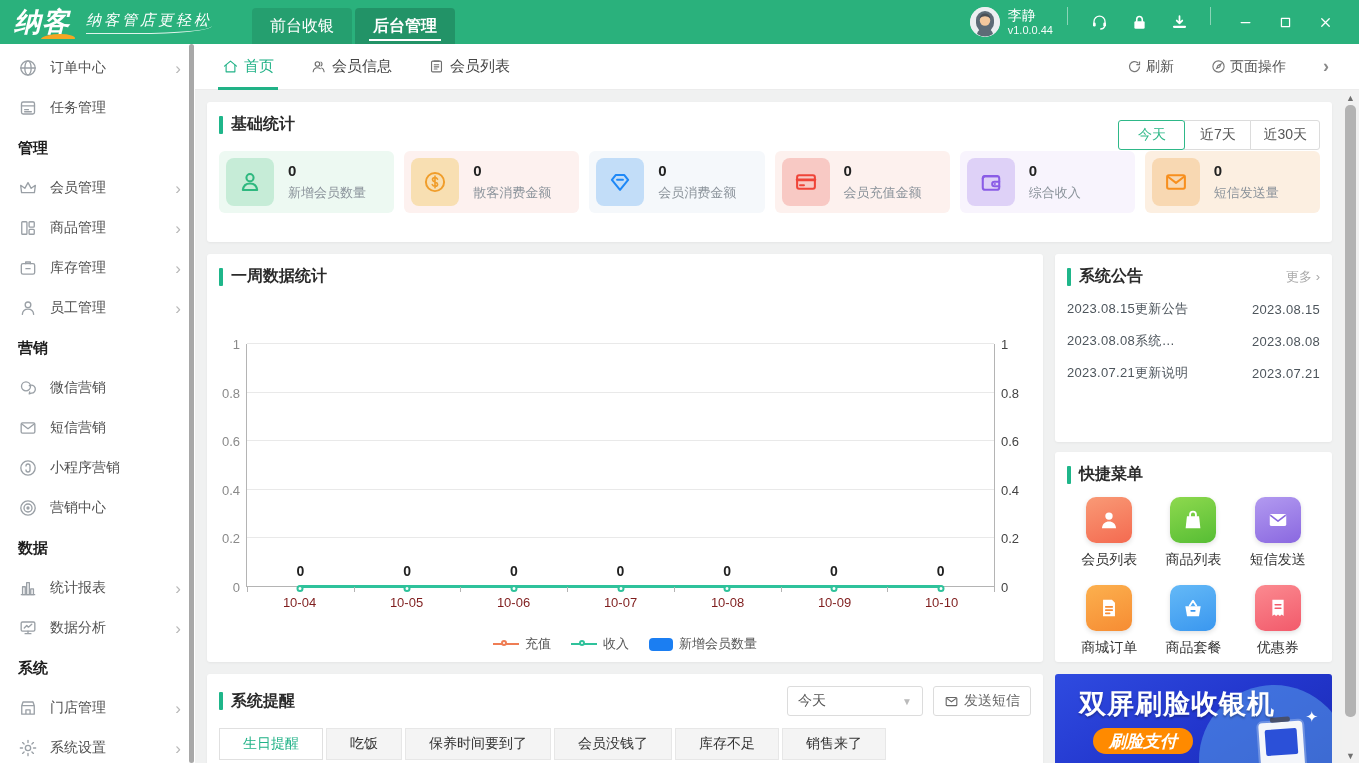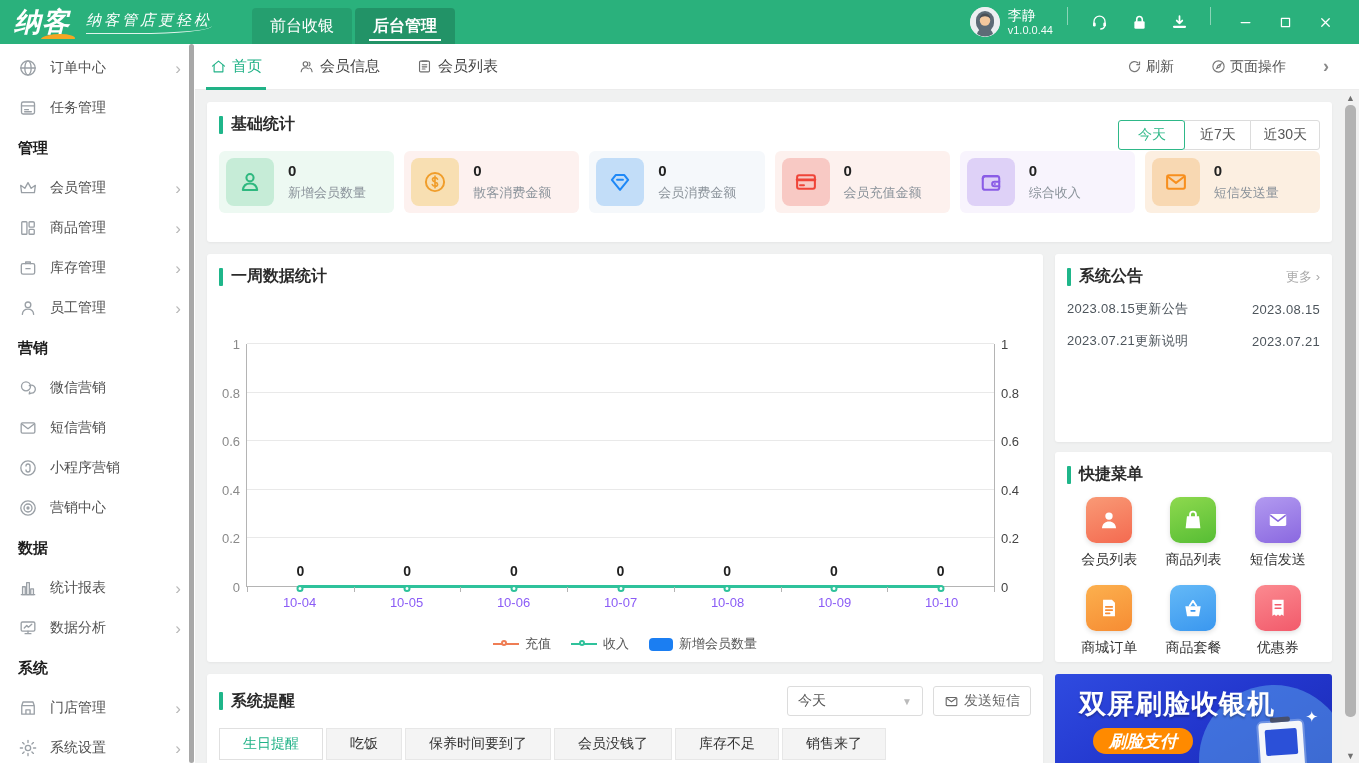--- a/index.html
+++ b/index.html
@@ -29,21 +29,21 @@
   
   .app { display:flex; height:719px; }
   .sidebar { width:195px; background:#fff; position:relative; padding-top:4px; flex:none; }
   .sb-item { height:40px; display:flex; align-items:center; padding:0 14px 0 18px; color:#515151; cursor:pointer; }
   .sb-item .sb-ic { width:20px; height:20px; color:#9aa0a6; margin-right:12px; flex:none; }
   .sb-item .sb-arrow { margin-left:auto; color:#b9b9b9; font-size:17px; line-height:1; }
   .sb-section { height:40px; display:flex; align-items:center; padding-left:18px; font-weight:bold; font-size:15px; color:#1d1d1d; }
   .sb-scroll { position:absolute; top:0; right:1px; width:5px; height:100%; background:#a8a8a8; border-radius:3px; }
 
   .main { flex:1; position:relative; background:#f0f1f1; }
-  .tabstrip { height:46px; background:#fff; display:flex; align-items:center; padding:0 30px 0 15px; border-bottom:1px solid #ececec; }
+  .tabstrip { height:46px; background:#fff; display:flex; align-items:center; padding:0 30px 0 27px; border-bottom:1px solid #ececec; }
   .mtab { height:46px; display:flex; align-items:center; margin-right:36px; font-size:15px; color:#454545; cursor:pointer; position:relative; }
   .mtab .mt-ic { width:17px; height:17px; margin-right:5px; color:#6d6d6d; }
   .mtab.active { color:#21b287; }
   .mtab.active .mt-ic { color:#21b287; }
   .mtab.active::after { content:""; position:absolute; left:-4px; right:-4px; bottom:0; height:3px; background:#21b287; }
   .ts-right { margin-left:auto; display:flex; align-items:center; gap:37px; color:#555; font-size:14px; }
   .ts-act { display:flex; align-items:center; gap:4px; cursor:pointer; }
   .ts-act .ts-ic { width:15px; height:15px; color:#777; }
   .ts-chev { color:#8a8a8a; font-size:18px; font-weight:bold; cursor:pointer; }
 
@@ -76,21 +76,21 @@
   .gline { position:absolute; left:0; right:0; height:1px; background:#e9e9e9; }
   .gline.axis { background:#b4b4b4; }
   .ylab { position:absolute; font-size:13px; color:#8a8a8a; transform:translateY(-50%); }
   .ylab.left { right:100%; margin-right:7px; }
   .ylab.right { left:100%; margin-left:7px; color:#444; }
   .dline { position:absolute; height:3px; background:#2fc29b; border-radius:2px; bottom:-1px; }
   .dpt { position:absolute; width:7px; height:7px; border:2px solid #2fc29b; background:#fff; border-radius:50%; bottom:-5px; transform:translateX(-50%); }
   .dval { position:absolute; bottom:8px; transform:translateX(-50%); font-weight:bold; font-size:14px; color:#222; }
   .xtick { position:absolute; top:100%; width:1px; height:5px; background:#b4b4b4; }
   .xlabels { position:relative; margin:8px 36px 0 27px; height:18px; }
-  .xlab { position:absolute; transform:translateX(-50%); font-size:13px; color:#8b5cf6; }
+  .xlab { position:absolute; transform:translateX(-50%); font-size:13px; color:#7f1d1d; }
   .legend { display:flex; justify-content:center; align-items:center; gap:20px; margin-top:22px; }
   .leg-item { display:flex; align-items:center; gap:6px; font-size:13px; color:#555; cursor:pointer; }
   .leg-line { width:26px; height:0; border-top:2px solid; position:relative; }
   .leg-line i { position:absolute; left:8px; top:-5px; width:6px; height:6px; border:2px solid; border-radius:50%; background:#fff; display:block; }
   .leg-rect { width:24px; height:13px; border-radius:4px; }
 
   
   .rail { width:277px; flex:none; display:flex; flex-direction:column; gap:10px; }
   .ann-panel { height:188px; }
   .ann-head { display:flex; align-items:center; }
@@ -599,20 +599,26 @@
             </div>
             <div id="ann-list" style="margin-top:6px;">
                 <div class="ann-item">
                   <span class="ann-title">
                     <span>2023.08.15更新公告</span>
                   </span>
                   <span class="ann-date">2023.08.15</span>
                 </div>
                 <div class="ann-item">
                   <span class="ann-title">
+                    <span>2023.08.08系统…</span>
+                  </span>
+                  <span class="ann-date">2023.08.08</span>
+                </div>
+                <div class="ann-item">
+                  <span class="ann-title">
                     <span>2023.07.21更新说明</span>
                   </span>
                   <span class="ann-date">2023.07.21</span>
                 </div>
               </div>
           </section>
 
           <section class="panel quick-panel">
             <div class="ptitle">
               <span class="bar"></span>

